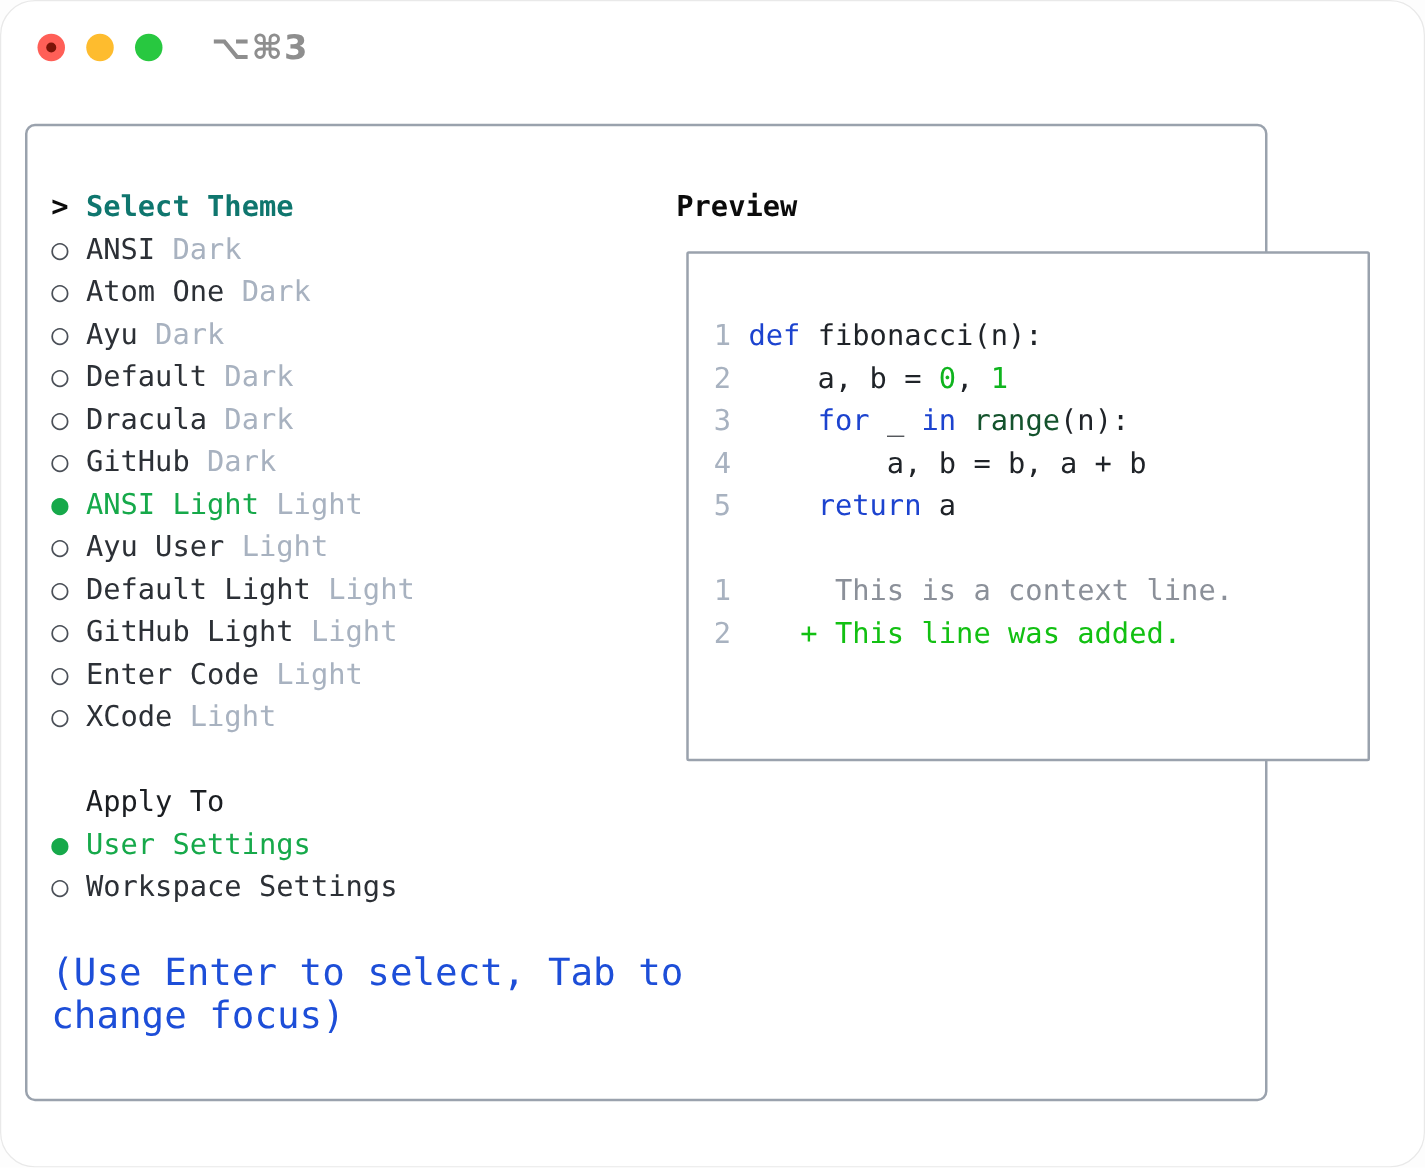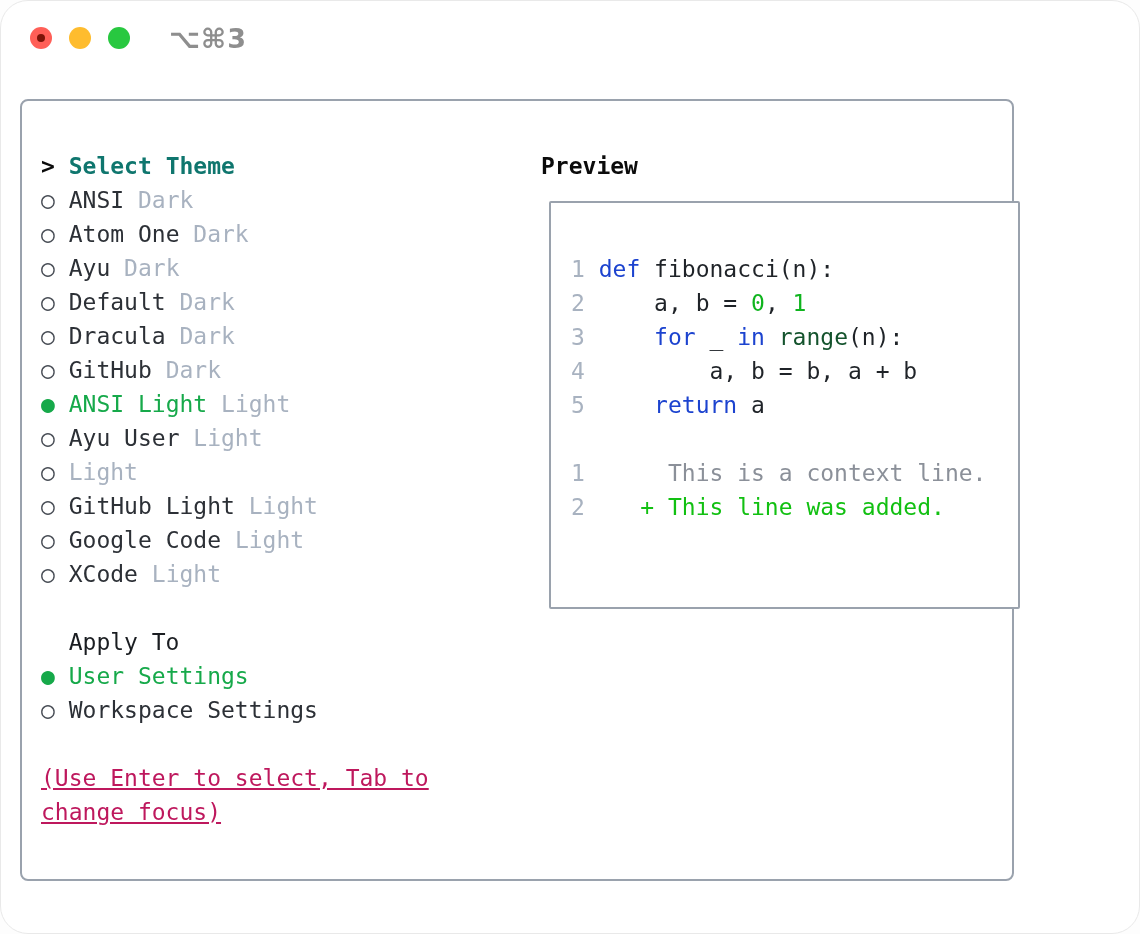--- a/index.html
+++ b/index.html
@@ -31,26 +31,26 @@
   .row.blank{height:34px;}
   .left-col{width:464px;flex-shrink:0;}
   .caret{font-weight:bold;color:#0b0b0b;}
   .hdr{font-weight:bold;color:#0f766e;}
   .radio{color:#4b5058;}
   .spacer{display:inline-block;width:1ch;}
   .item-name{color:#2c3036;}
   .variant{color:#a8b2c0;}
   .selected .radio, .selected .item-name{color:#16a94a;}
   .subhdr{color:#1a1d21;}
-  .hint{color:#be185d;font-size:23px;height:34px;display:flex;align-items:center;white-space:pre;text-decoration:underline;}
+  .hint{color:#1d4ed8;font-size:30px;height:34px;display:flex;align-items:center;white-space:pre;}
   
   .right-col{flex:1;margin-left:36px;}
   .preview-header{height:34px;display:flex;align-items:center;font-size:23px;font-weight:bold;color:#0b0b0b;}
   .preview-box{
-    margin-left:8px;margin-top:18px;width:471px;height:408px;box-sizing:border-box;
+    margin-left:8px;margin-top:18px;width:547px;height:408px;box-sizing:border-box;
     border:2px solid #9aa2ad;border-radius:2px;padding:49px 0 0 20px;overflow:hidden;background:#fff;
   }
   .pline{height:34px;font-size:23px;line-height:34px;white-space:pre;color:#1f2328;}
   .pline span{white-space:pre;}
   .gut{color:#a8b2c0;}
   .fg{color:#1f2328;}
   .kw{color:#1c43cf;}
   .fn{color:#14532d;}
   .num{color:#0fb41e;}
   .ctx{color:#8b9099;}
@@ -116,30 +116,31 @@
         <span class="item-name">ANSI Light</span>
         <span class="variant">Light</span>
       </div>
       <div class="row">
         <span class="radio">○</span>
         <span class="item-name">Ayu User</span>
         <span class="variant">Light</span>
       </div>
       <div class="row">
         <span class="radio">○</span>
+        <span class="item-name">Default Light</span>
         <span class="variant">Light</span>
       </div>
       <div class="row">
         <span class="radio">○</span>
         <span class="item-name">GitHub Light</span>
         <span class="variant">Light</span>
       </div>
       <div class="row">
         <span class="radio">○</span>
-        <span class="item-name">Google Code</span>
+        <span class="item-name">Enter Code</span>
         <span class="variant">Light</span>
       </div>
       <div class="row">
         <span class="radio">○</span>
         <span class="item-name">XCode</span>
         <span class="variant">Light</span>
       </div>
 
       <div class="row blank"></div>
 

